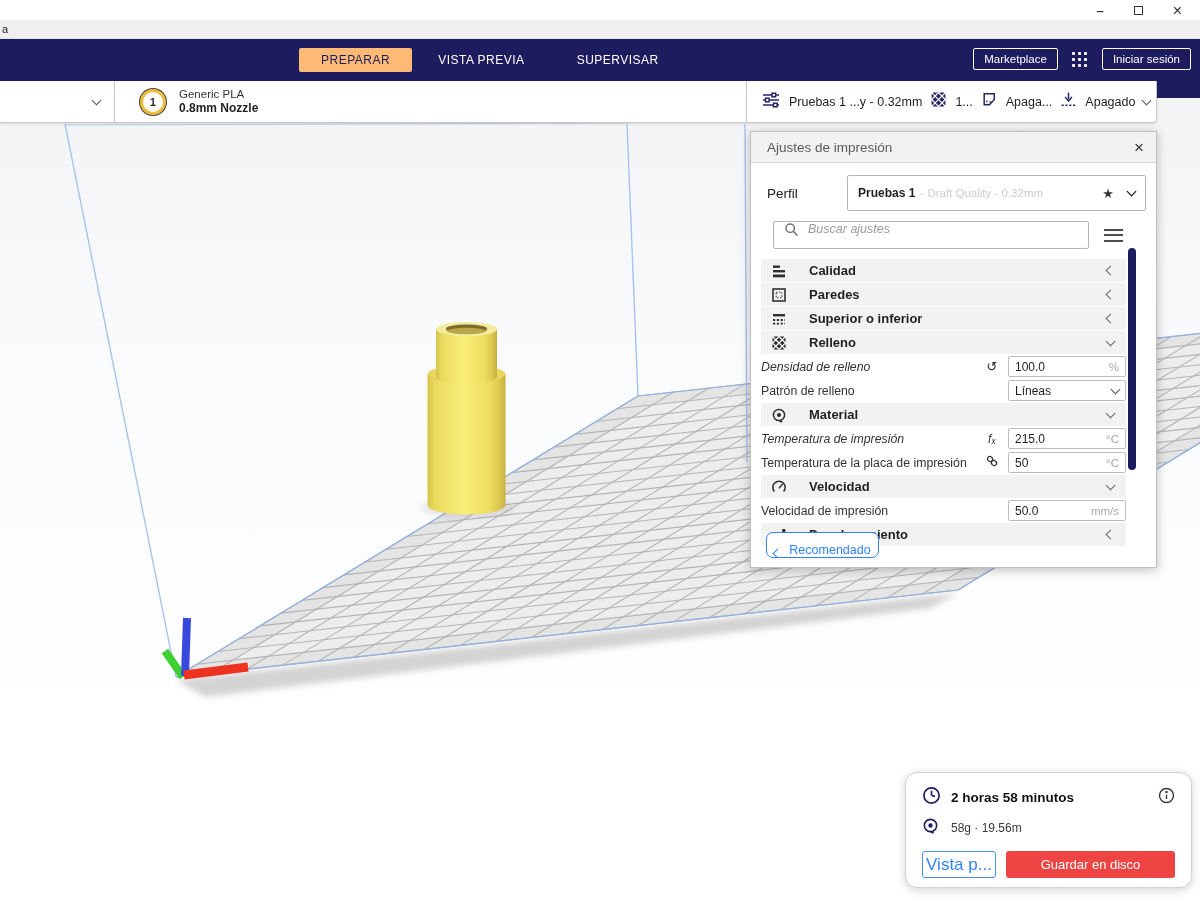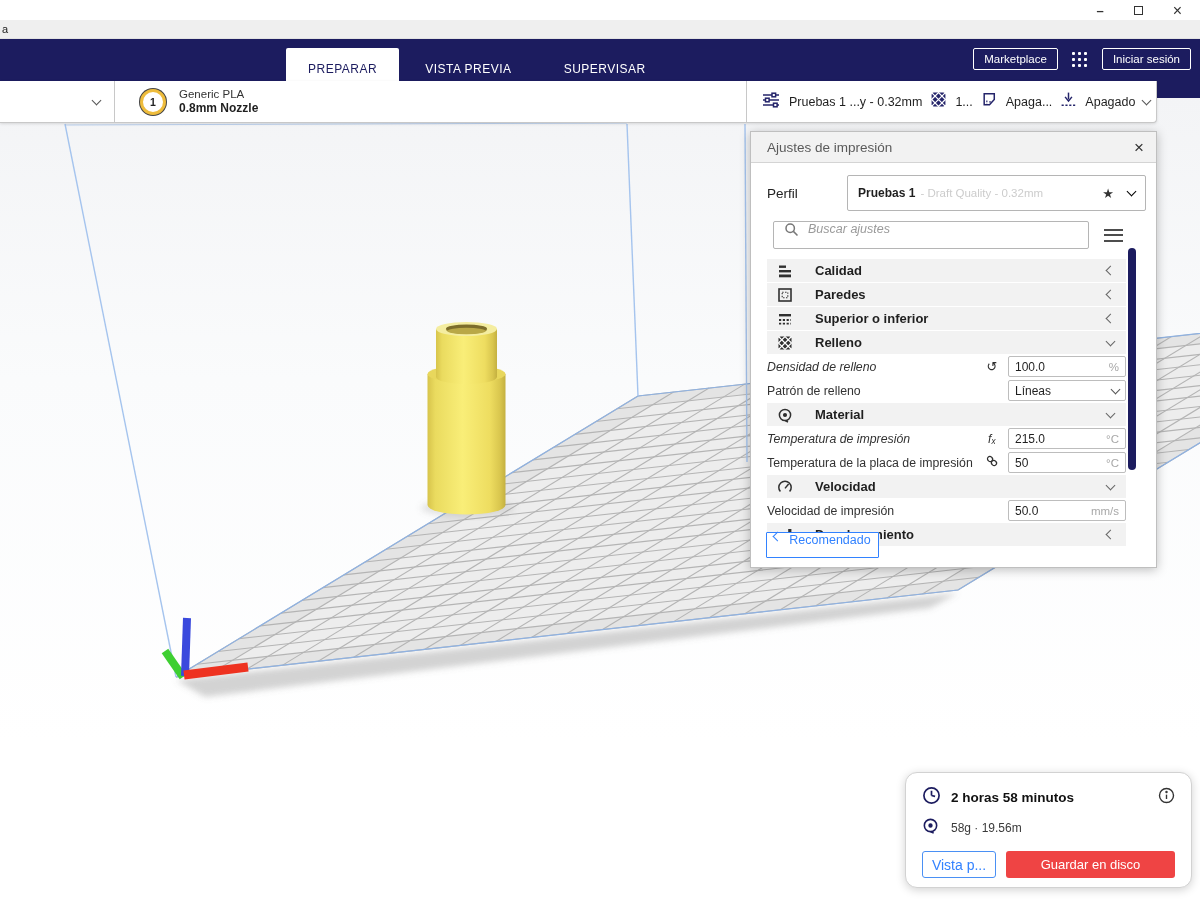--- a/index.html
+++ b/index.html
@@ -13,21 +13,21 @@
   .restore-box{width:9px;height:9px;position:relative;display:inline-block;}
   .restore-box::before{content:"";position:absolute;left:0;bottom:0;width:7px;height:7px;border:1px solid #333;background:#fff;}
   .restore-box::after{content:"";position:absolute;right:0;top:0;width:7px;height:7px;border:1px solid #333;}
   .close-glyph{font-size:16px;}
   .menustrip{position:absolute;top:20px;left:0;width:1200px;height:19px;background:#efefef;border-bottom:1px solid #e2e2e2;
              font-size:11px;color:#222;line-height:19px;padding-left:2px;box-sizing:border-box;z-index:29;}
   
   .navbar{position:absolute;top:39px;left:0;width:1200px;height:59px;background:#1c1c5f;z-index:10;}
   .tabs{position:absolute;left:286px;top:9px;display:flex;align-items:center;}
   .tab{color:#fff;font-size:12px;letter-spacing:.5px;padding:5px 26px;cursor:pointer;white-space:nowrap;}
-  .tab.active{background:#ffffff;color:#1c1c5f;border-radius:2px;padding:14px 22px;}
+  .tab.active{background:#fdba74;color:#1c1c5f;border-radius:2px;padding:5px 22px;margin-left:13px;}
   .nav-right{position:absolute;right:9px;top:9px;display:flex;align-items:center;gap:11px;}
   .nav-btn{border:1px solid #fff;border-radius:2px;color:#fff;font-size:11.5px;padding:4px 10px;cursor:pointer;white-space:nowrap;}
   .apps-icon{width:22px;height:22px;display:flex;align-items:center;justify-content:center;cursor:pointer;}
   
   .stagebar{position:absolute;top:81px;left:0;width:1157px;height:42px;background:#fff;z-index:12;
             border-bottom:1px solid #c8c8c8;border-right:1px solid #c8c8c8;border-radius:0 0 4px 0;
             box-shadow:0 1px 3px rgba(0,0,0,.12);display:flex;align-items:center;box-sizing:border-box;}
   .printer-select{width:115px;height:100%;display:flex;align-items:center;justify-content:flex-end;
                   padding-right:14px;box-sizing:border-box;border-right:1px solid #c8c8c8;color:#555;cursor:pointer;}
   .material-select{display:flex;align-items:center;height:100%;flex:1;cursor:pointer;}
@@ -58,48 +58,48 @@
                 align-items:center;padding:17px 10px;box-sizing:border-box;cursor:pointer;}
   .profile-value{font-size:12px;font-weight:bold;color:#1f1f1f;white-space:nowrap;}
   .profile-suffix{font-size:11.5px;color:#ccc;margin-left:5px;flex:1;white-space:nowrap;overflow:hidden;}
   .star{font-size:13px;color:#333;margin-right:14px;}
   .search-row{display:flex;align-items:center;margin:10px 10px 0 22px;}
   .search-box{width:316px;height:28px;border:1px solid #b5b5b5;border-radius:2px;display:flex;
               padding-left:10px;box-sizing:border-box;background:#fff;}
   .search-placeholder{font-size:12.5px;color:#9a9a9a;font-style:italic;margin-left:9px;}
   .hamburger{margin-left:15px;display:flex;flex-direction:column;gap:3.5px;cursor:pointer;}
   .hamburger span{display:block;width:19px;height:2px;background:#4d4d4d;}
-  .settings-list{margin:10px 30px 0 16px;}
+  .settings-list{margin:10px 30px 0 10px;}
   .cat-row{height:23px;background:#f2f2f2;display:flex;align-items:center;margin-bottom:1px;cursor:pointer;}
   .cat-row .cicon{margin-left:9px;width:18px;height:18px;display:flex;align-items:center;justify-content:center;color:#303030;}
   .cat-label{margin-left:21px;font-size:13px;font-weight:bold;color:#1f1f1f;}
   .cat-chev{margin-left:auto;margin-right:12px;color:#666;}
   .set-row{height:23px;display:flex;align-items:center;margin-bottom:1px;}
   .set-label{font-size:12.3px;color:#333;flex:1;white-space:nowrap;overflow:hidden;}
   .set-label.changed{font-style:italic;}
   .affix{width:18px;margin-right:7px;text-align:center;color:#303030;font-size:13px;flex:none;}
   .affix .fx{font-style:italic;font-size:12px;}
   .valbox{width:118px;height:21px;border:1px solid #bdbdbd;border-radius:2px;background:#fff;display:flex;
           align-items:center;padding:0 6px;box-sizing:border-box;flex:none;}
   .valbox .val{font-size:12px;color:#1f1f1f;flex:1;}
   .valbox .unit{font-size:11.5px;color:#a8a8a8;}
   .valbox .chev{color:#555;}
   .panel-scrollbar{position:absolute;right:20px;top:116px;width:8px;height:222px;background:#1c1c5f;border-radius:4px;}
-  .recommended-btn{position:absolute;left:15px;bottom:9px;width:113px;height:26px;border:1px solid #3282ff;border-radius:1px;
-                   color:#3282ff;font-size:12.5px;display:flex;align-items:flex-start;justify-content:center;gap:8px;
+  .recommended-btn{position:absolute;left:15px;bottom:9px;width:113px;height:26px;border:1px solid #3282ff;border-radius:7px;
+                   color:#3282ff;font-size:12.5px;display:flex;align-items:flex-end;justify-content:center;gap:8px;
                    background:#fff;cursor:pointer;box-sizing:border-box;}
   
   .out-card{position:absolute;left:905px;top:772px;width:287px;height:116px;background:#fff;border:1px solid #d2d2d2;
             border-radius:12px;box-shadow:0 2px 10px rgba(0,0,0,.18);z-index:15;box-sizing:border-box;padding:13px 16px;}
   .out-row1{display:flex;align-items:center;}
   .out-time{margin-left:10px;font-size:13.5px;font-weight:bold;color:#111;flex:1;}
   .out-row2{display:flex;align-items:center;margin-top:8px;}
   .out-usage{margin-left:12px;font-size:12px;color:#3a3a3a;}
   .out-row3{display:flex;align-items:center;gap:10px;margin-top:13px;}
-  .preview-btn{width:74px;height:27px;border:1px solid #4a90f4;border-radius:3px;color:#3282ff;font-size:14px;
+  .preview-btn{width:74px;height:27px;border:1px solid #4a90f4;border-radius:3px;color:#3282ff;font-size:17px;
                display:flex;align-items:center;justify-content:center;background:#fff;cursor:pointer;box-sizing:border-box;}
   .save-btn{flex:1;height:27px;background:#ef4444;border-radius:3px;color:#fff;font-size:13px;
             display:flex;align-items:center;justify-content:center;cursor:pointer;}
   
   .chev{width:6px;height:6px;border-right:1.6px solid currentColor;border-bottom:1.6px solid currentColor;
         display:inline-block;flex:none;}
   .chev-down{transform:rotate(45deg);margin-top:-3px;}
   .chev-left{transform:rotate(135deg);}
 </style>
 </head>

